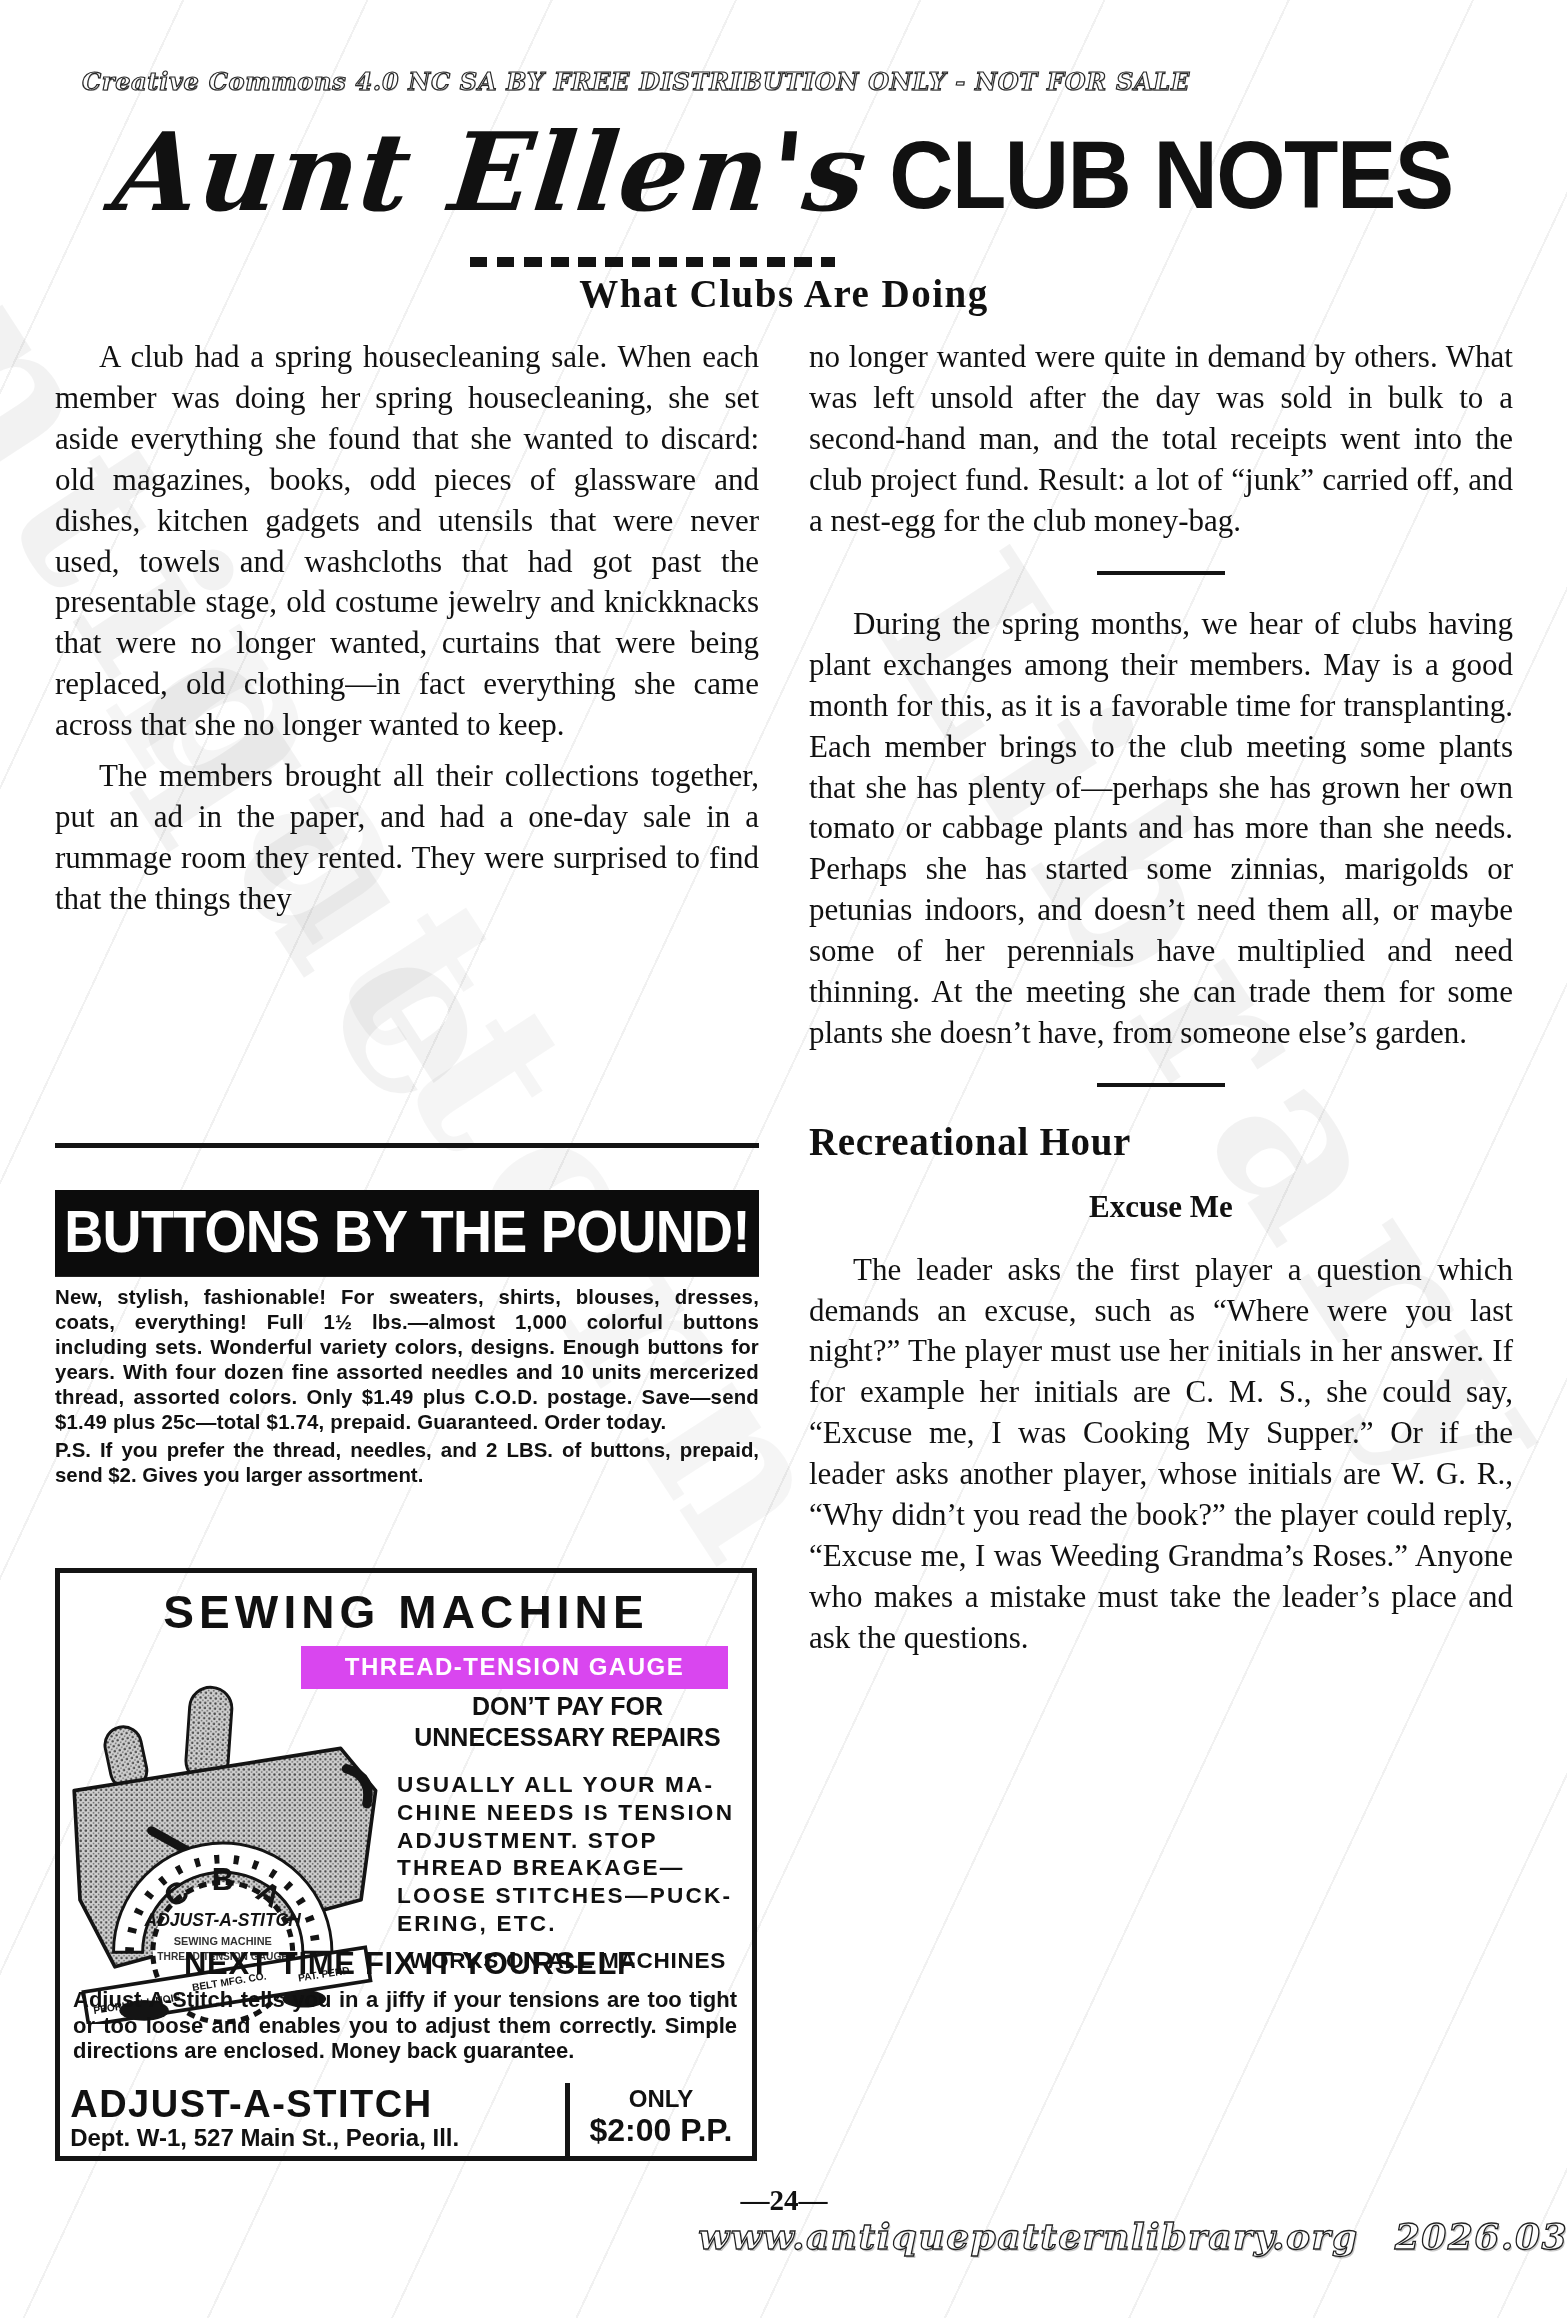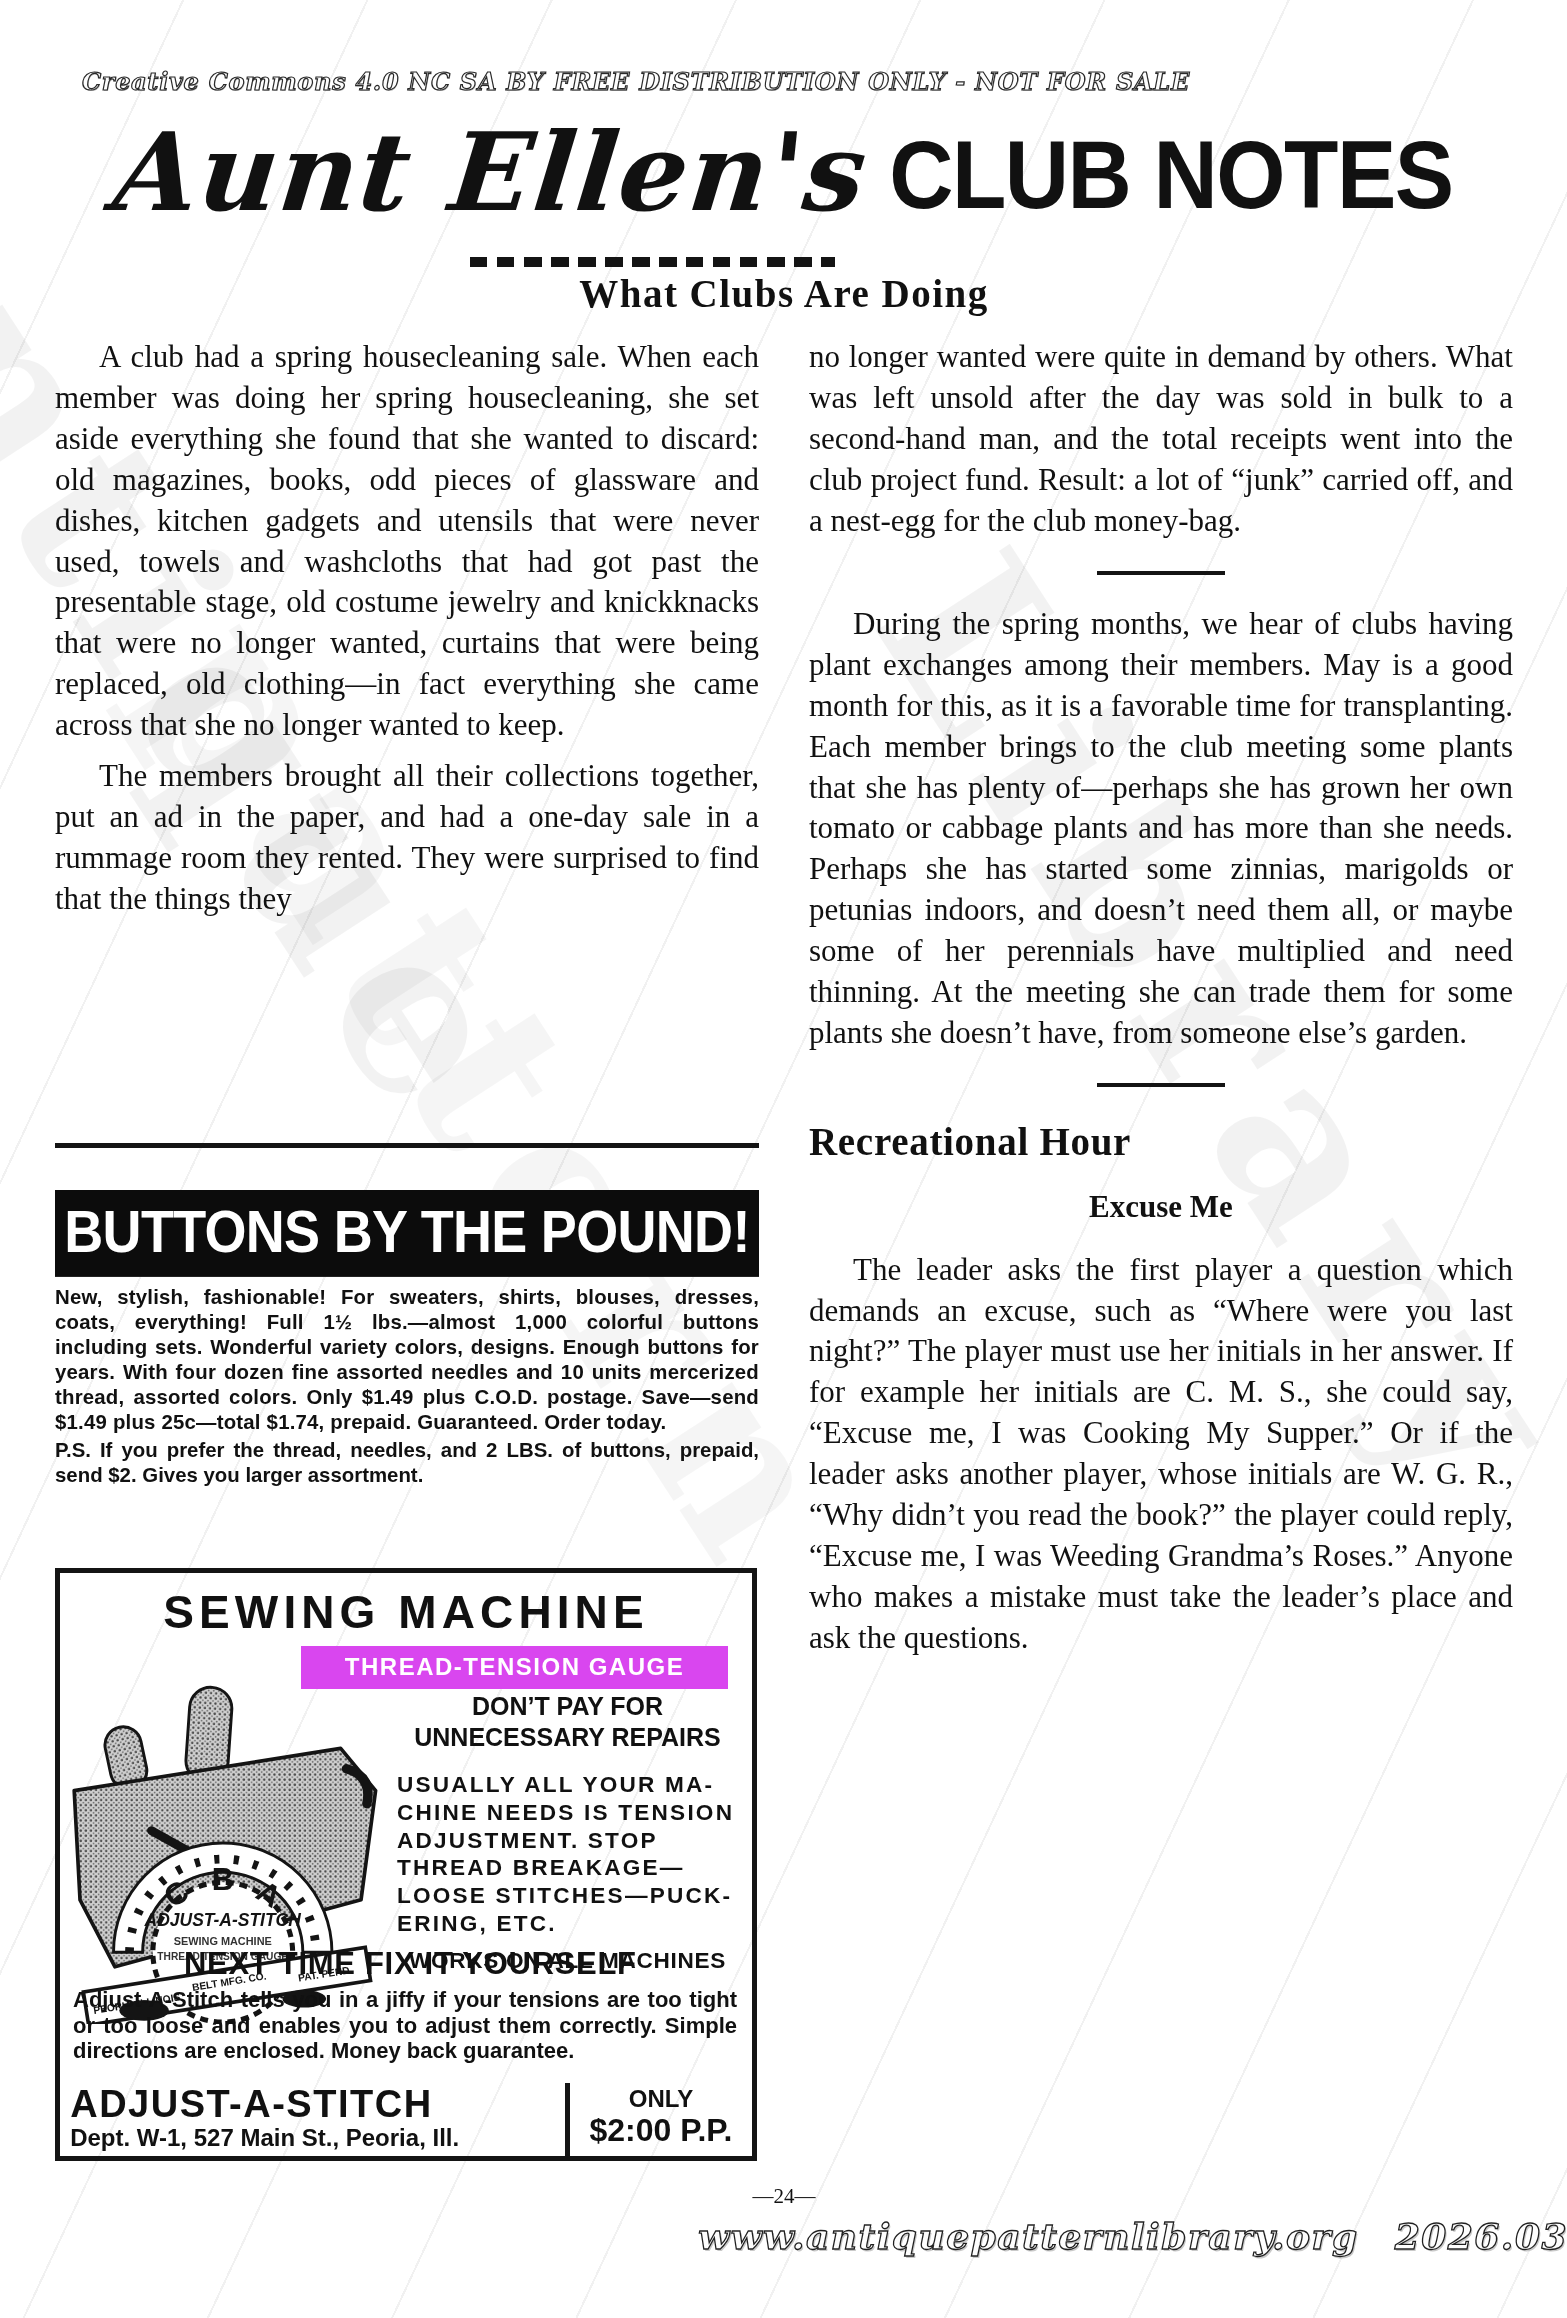--- a/index.html
+++ b/index.html
@@ -150,21 +150,21 @@
   .sew-address{font-size:24px;margin-top:1.5px;}
   .sew-price-cell{
     width:182px;border-left:5.8px solid #141414;
     text-align:center;padding-top:2.9px;
   }
   .price-only{font-size:24px;line-height:1.1;}
   .price-value{font-size:32px;line-height:1.15;}
 
   .footer-number{
     position:absolute;top:2184px;left:0;width:100%;
-    text-align:center;font-weight:normal;font-size:21px;
+    text-align:center;font-weight:bold;font-size:29px;
   }
   .footer-url{
     position:absolute;top:2215px;left:0;width:100%;
     text-align:right;
     font-family:"DejaVu Serif", serif;font-style:italic;font-weight:bold;
     font-size:36px;color:#fdfdfd;
     -webkit-text-stroke:1.3px #1f1f1f;
     text-shadow:1.5px 1.5px 0 #c9c9c9;
     word-spacing:22px;letter-spacing:1.5px;
   }

